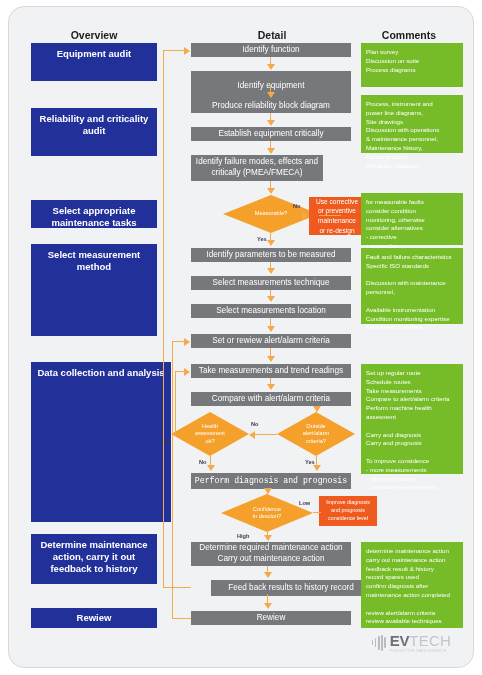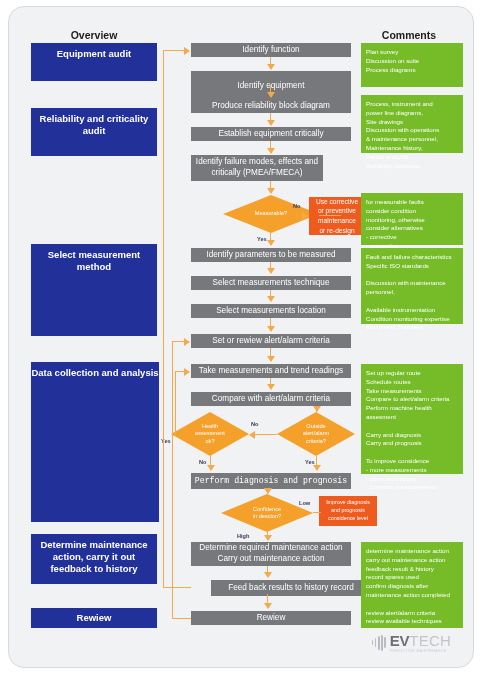--- a/index.html
+++ b/index.html
@@ -41,26 +41,28 @@
   #logo .stack{display:flex;flex-direction:column;justify-content:center;}
   #logo .row{display:flex;align-items:baseline;}
 </style>
 </head>
 <body>
 
 <div id="page">
   <div id="card">
 
     <div class="colhead" style="left:20px;top:22px;width:130px;">Overview</div>
+    <div class="colhead" style="left:178px;top:22px;width:170px;">Detail</div>
     <div class="colhead" style="left:345px;top:22px;width:110px;">Comments</div>
 
     <div class="blue" style="left:22px;top:36px;width:126px;height:38px;">Equipment audit</div>
     <div class="blue" style="left:22px;top:101px;width:126px;height:48px;">Reliability and criticality audit</div>
+    <div class="blue" style="left:22px;top:193px;width:126px;height:28px;">Select appropriate maintenance tasks</div>
     <div class="blue" style="left:22px;top:237px;width:126px;height:92px;">Select measurement method</div>
-    <div class="blue" style="left:22px;top:355px;width:128px;height:160px;">Data collection and analysis</div>
+    <div class="blue" style="left:22px;top:355px;width:140px;height:160px;">Data collection and analysis</div>
     <div class="blue" style="left:22px;top:527px;width:126px;height:50px;">Determine maintenance action, carry it out feedback to history</div>
     <div class="blue" style="left:22px;top:601px;width:126px;height:20px;display:flex;align-items:center;padding-top:0;">Rewiew</div>
 
     <div class="proc" style="left:182px;top:36px;width:160px;height:14px;">Identify function</div>
     <div class="proc" style="left:182px;top:64px;width:160px;height:30px;">Identify equipment</div>
     <div class="proc" style="left:182px;top:92px;width:160px;height:14px;">Produce reliability block diagram</div>
     <div class="proc" style="left:182px;top:120px;width:160px;height:14px;">Establish equipment critically</div>
     <div class="proc" style="left:182px;top:148px;width:132px;height:26px;white-space:pre-line;">Identify failure modes, effects and critically (PMEA/FMECA)</div>
 
     <div class="proc" style="left:182px;top:241px;width:160px;height:14px;">Identify parameters to be measured</div>

